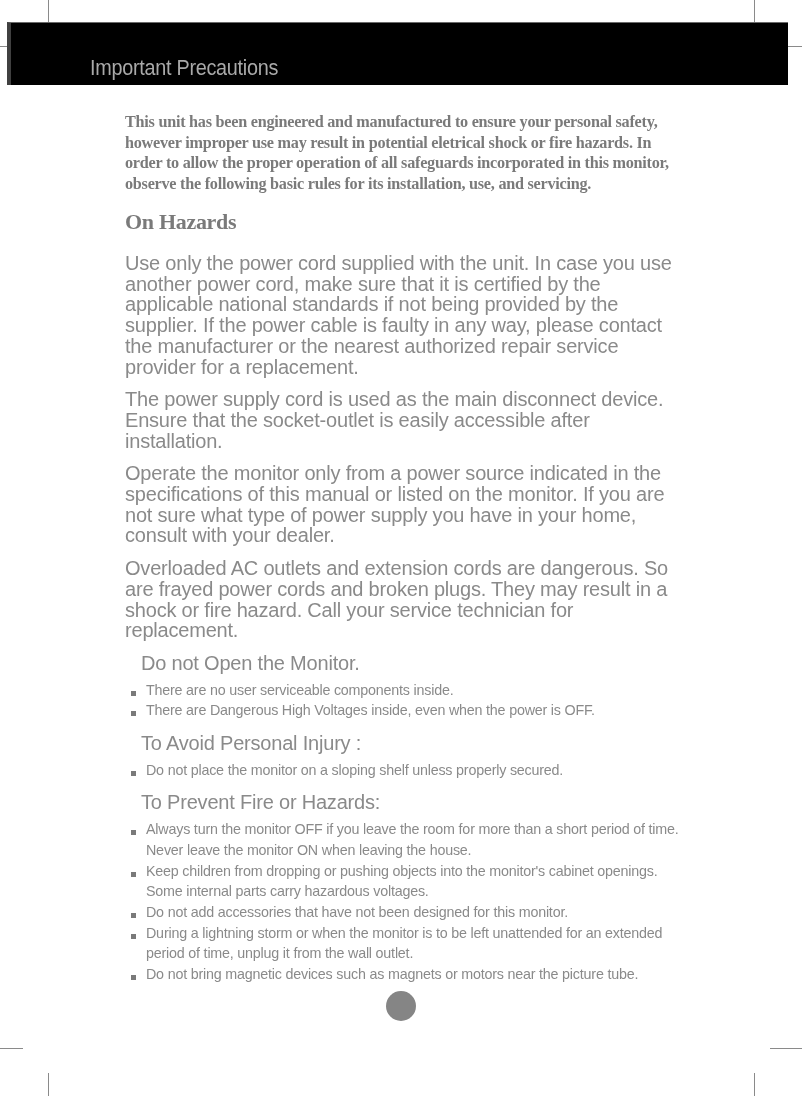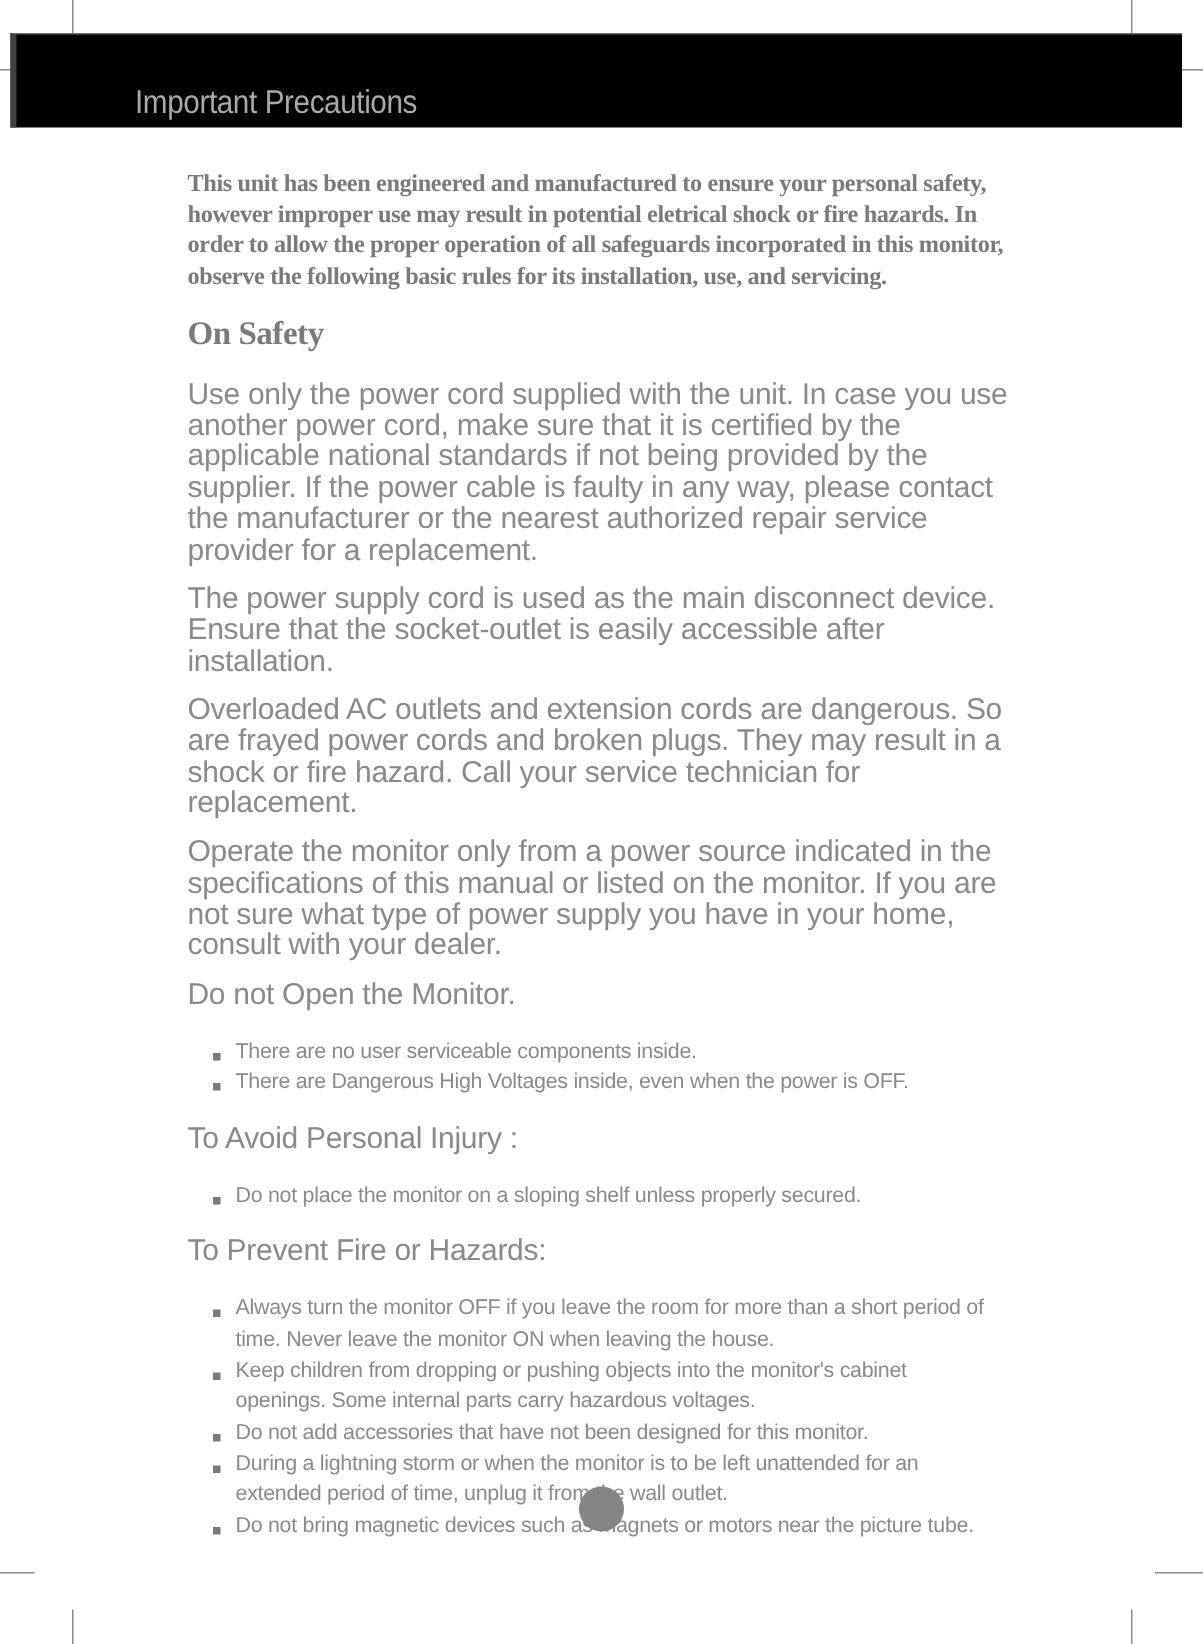--- a/index.html
+++ b/index.html
@@ -35,22 +35,22 @@
     font-size: 22px; color: #7a7a7a; margin: 13px 0 0 0;
     line-height: 30px; letter-spacing: -0.3px;
   }
   .para {
     font-family: "Liberation Sans", sans-serif;
     font-size: 20px; line-height: 20.7px; color: #8a8a8a;
     margin: 0; letter-spacing: -0.2px;
   }
   .p-first { margin-top: 16px; }
   .p-gap { margin-top: 12px; }
-  .group-label { margin-top: 12px; }
-  .bullets { list-style: none; margin: 17px; padding: 0; }
+  .group-label { margin-top: 12px; margin-left: 16px; }
+  .bullets { list-style: none; margin: 6px; padding: 0; }
   .bullets li {
     position: relative; padding-left: 15px;
     font-family: "Liberation Sans", sans-serif;
     font-size: 14.3px; line-height: 20.7px; color: #8a8a8a;
     letter-spacing: -0.2px;
   }
   .bullet-mark {
     position: absolute; left: 0; top: 11px; width: 5px; height: 5px;
     background: #7a7a7a;
   }
@@ -71,26 +71,26 @@
 <div class="crop" style="left:48px;top:1073px;width:1px;height:23px;"></div>
 <div class="crop" style="left:754px;top:1073px;width:1px;height:23px;"></div>
 
 <div class="header-bar">
   <div class="header-title">Important Precautions</div>
 </div>
 
 <div class="content">
   <p class="intro">This unit has been engineered and manufactured to ensure your personal safety, however improper use may result in potential eletrical shock or fire hazards. In order to allow the proper operation of all safeguards incorporated in this monitor, observe the following basic rules for its installation, use, and servicing.</p>
 
-  <h2 class="section-heading">On Safety</h2>
+  <h2 class="section-heading">On Hazards</h2>
 
   <p class="para p-first">Use only the power cord supplied with the unit. In case you use another power cord, make sure that it is certified by the applicable national standards if not being provided by the supplier. If the power cable is faulty in any way, please contact the manufacturer or the nearest authorized repair service provider for a replacement.</p>
   <p class="para p-gap">The power supply cord is used as the main disconnect device. Ensure that the socket-outlet is easily accessible after installation.</p>
+  <p class="para p-gap">Operate the monitor only from a power source indicated in the specifications of this manual or listed on the monitor. If you are not sure what type of power supply you have in your home, consult with your dealer.</p>
   <p class="para p-gap">Overloaded AC outlets and extension cords are dangerous. So are frayed power cords and broken plugs. They may result in a shock or fire hazard. Call your service technician for replacement.</p>
-  <p class="para p-gap">Operate the monitor only from a power source indicated in the specifications of this manual or listed on the monitor. If you are not sure what type of power supply you have in your home, consult with your dealer.</p>
 
   <p class="para group-label">Do not Open the Monitor.</p>
   <ul class="bullets">
     <li><span class="bullet-mark"></span><span>There are no user serviceable components inside.</span></li>
     <li><span class="bullet-mark"></span><span>There are Dangerous High Voltages inside, even when the power is OFF.</span></li>
   </ul>
 
   <p class="para group-label">To Avoid Personal Injury :</p>
   <ul class="bullets">
     <li><span class="bullet-mark"></span><span>Do not place the monitor on a sloping shelf unless properly secured.</span></li>

